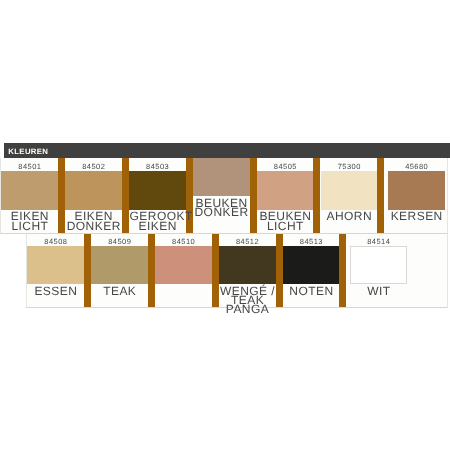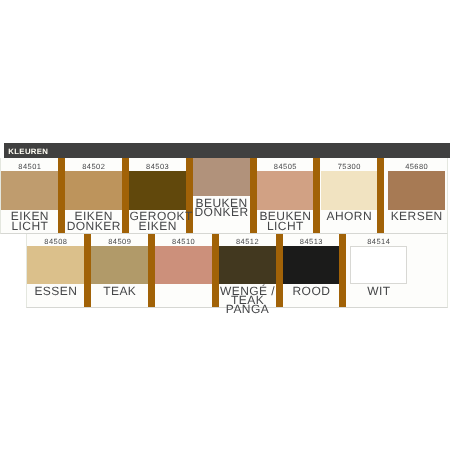--- a/index.html
+++ b/index.html
@@ -156,21 +156,21 @@
         </div>
         <div class="swatch-cell">
           <div class="code">84512</div>
           <div class="chip" style="background: rgb(66, 56, 31);"></div>
           <div class="name">WENGÉ /
 TEAK PANGA</div>
         </div>
         <div class="swatch-cell">
           <div class="code">84513</div>
           <div class="chip" style="background: rgb(27, 27, 26);"></div>
-          <div class="name">ROOD</div>
+          <div class="name">NOTEN</div>
         </div>
         <div class="swatch-cell">
           <div class="code">84514</div>
           <div class="chip outline" style="background: rgb(255, 255, 255);"></div>
           <div class="name">WIT</div>
         </div>
       </div>
 
     </div>
   </div>

